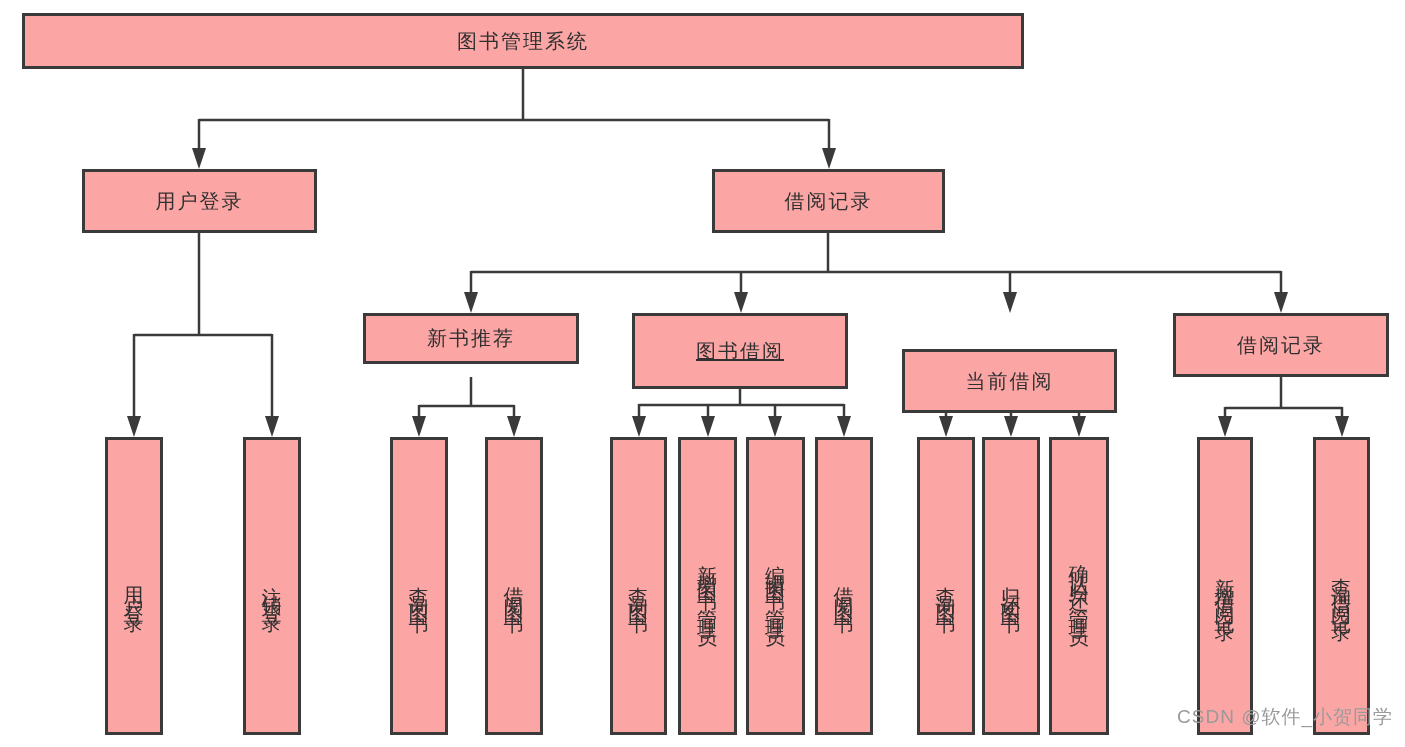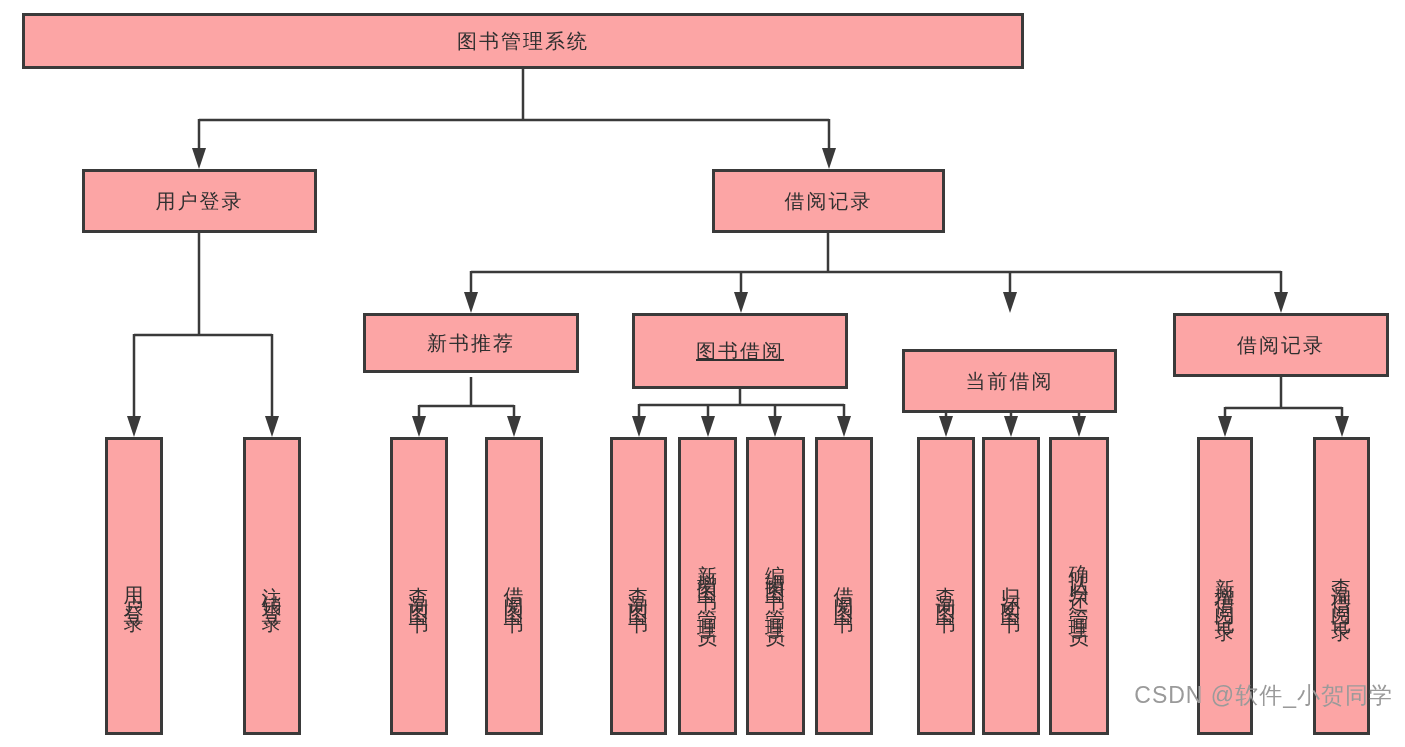--- a/index.html
+++ b/index.html
@@ -32,23 +32,23 @@
     writing-mode:vertical-rl;
     text-orientation:mixed;
     letter-spacing:9px;
     font-size:20px;
     line-height:1;
     padding-top:6px;
   }
   .watermark {
     position:absolute;
     right:12px;
-    top:680px;
+    top:704px;
     color:var(--wm, #9a9a9a);
-    font-size:23px;
+    font-size:19px;
     letter-spacing:1px;
     z-index:3;
     white-space:nowrap;
   }
 </style>
 </head>
 <body>
 
 <div class="stage" style="--line: #3a3a3a; --text: #303030; --wm: #9a9a9a; --bg: #ffffff;">
 
@@ -116,21 +116,21 @@
       <path d="M1225,437 L1218,416 L1232,416 Z"></path>
       <path d="M1342,437 L1335,416 L1349,416 Z"></path>
     </g>
   </svg>
 
   <div class="box" style="left:22px; top:13px; width:1002px; height:56px;">图书管理系统</div>
 
   <div class="box" style="left:82px; top:169px; width:235px; height:64px;">用户登录</div>
   <div class="box" style="left:712px; top:169px; width:233px; height:64px;">借阅记录</div>
 
-  <div class="box" style="left:363px; top:313px; width:216px; height:60px;text-align:center;">新书推荐</div>
+  <div class="box" style="left:363px; top:313px; width:216px; height:51px;text-align:center;">新书推荐</div>
   <div class="box" style="left:632px; top:313px; width:216px; height:76px;text-decoration:underline;">图书借阅</div>
   <div class="box" style="left:902px; top:313px; width:215px; height:64px;margin-top:36px;">当前借阅</div>
   <div class="box" style="left:1173px; top:313px; width:216px; height:64px;">借阅记录</div>
 
   <div class="box vbox" style="left:105px; top:437px; width:58px; height:298px;">用户登录</div>
   <div class="box vbox" style="left:243px; top:437px; width:58px; height:298px;">注销登录</div>
 
   <div class="box vbox" style="left:390px; top:437px; width:58px; height:298px;">查询图书</div>
   <div class="box vbox" style="left:485px; top:437px; width:58px; height:298px;">借阅图书</div>
 

